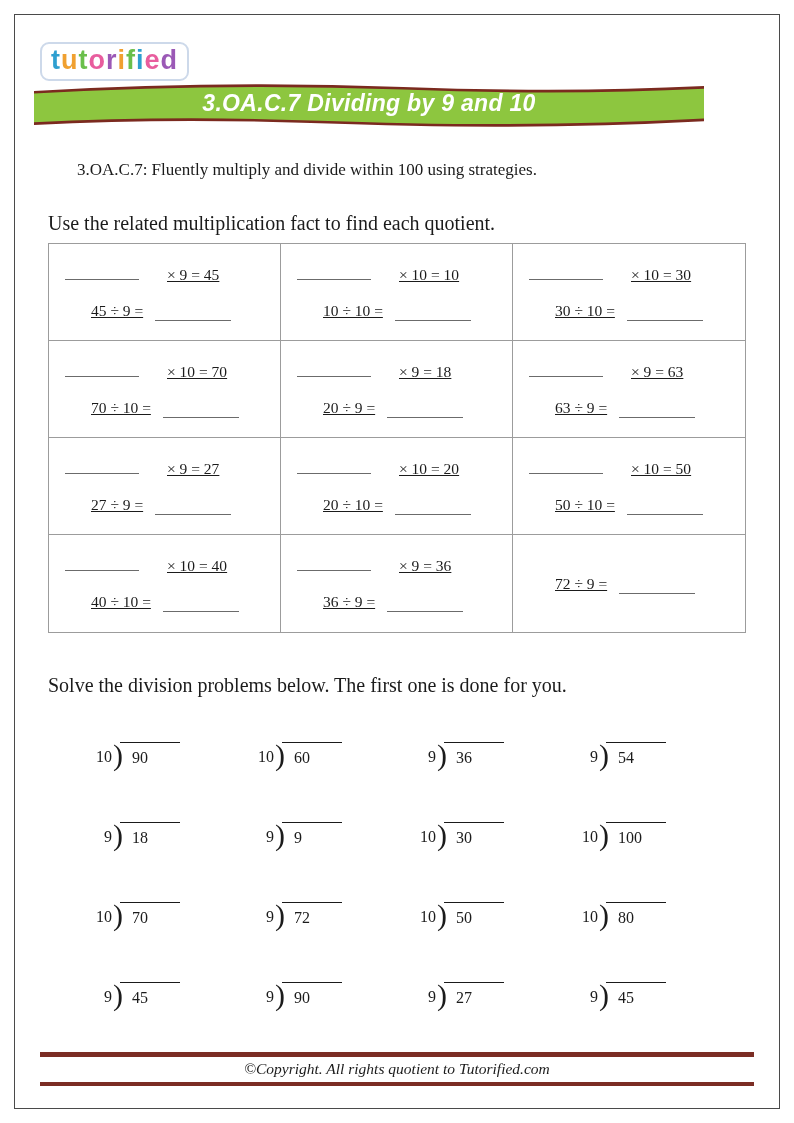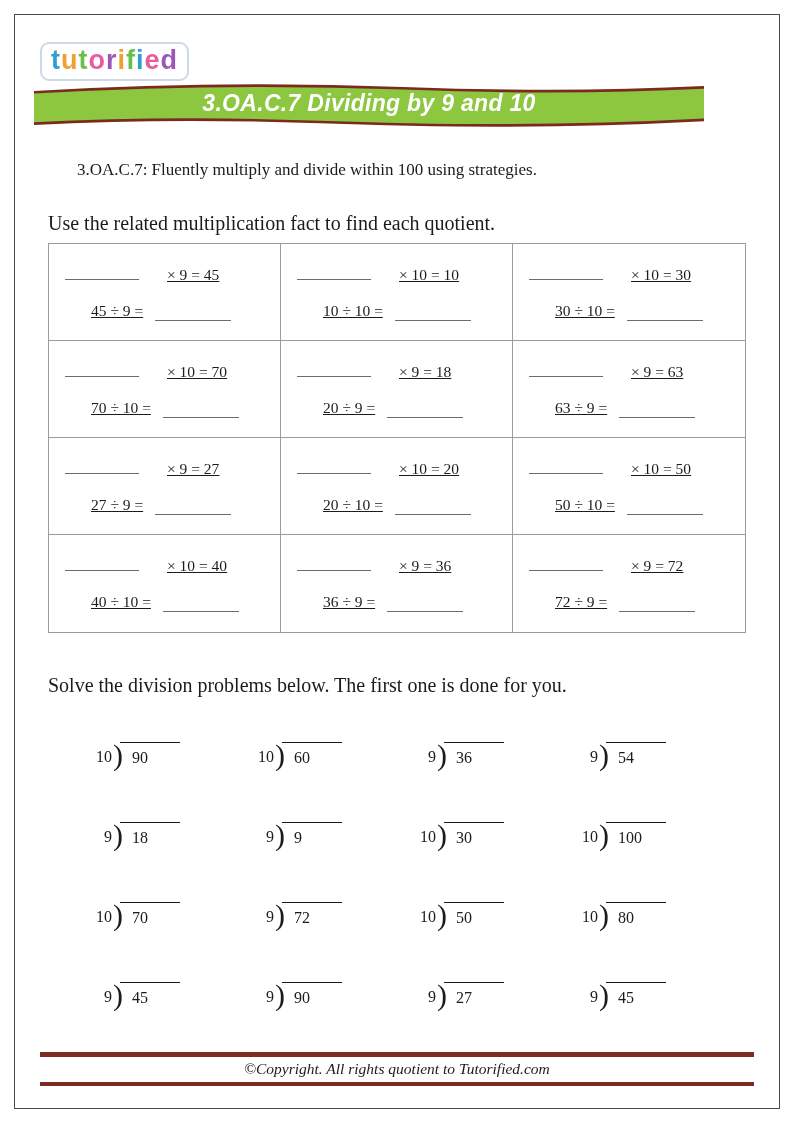--- a/index.html
+++ b/index.html
@@ -245,24 +245,20 @@
       <div class="l1">
           <span class="blank"></span>
           <span>× 9 = 36</span>
         </div>
       <div class="l2">
           <span>36 ÷ 9 =</span>
           <span class="blank"></span>
         </div>
     </div>
     <div class="cell">
-      <div class="l1">
-          <span class="blank"></span>
-          <span>× 9 = 72</span>
-        </div>
       <div class="l2">
           <span>72 ÷ 9 =</span>
           <span class="blank"></span>
         </div>
     </div>
   </div>
 
   <div class="instr2">Solve the division problems below. The first one is done for you.</div>
 
   <div class="division-grid">

